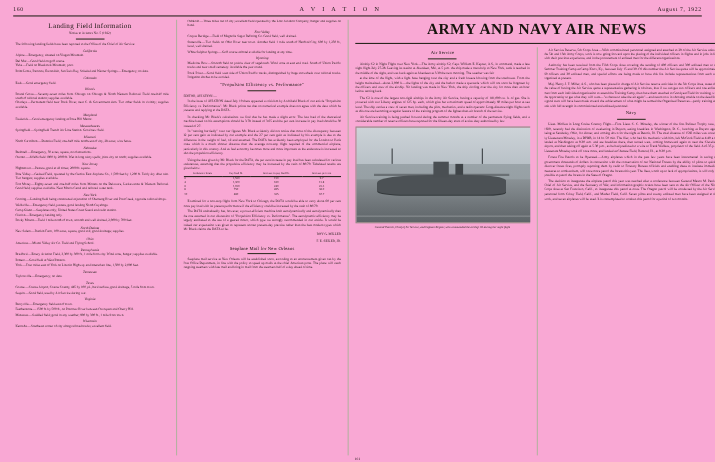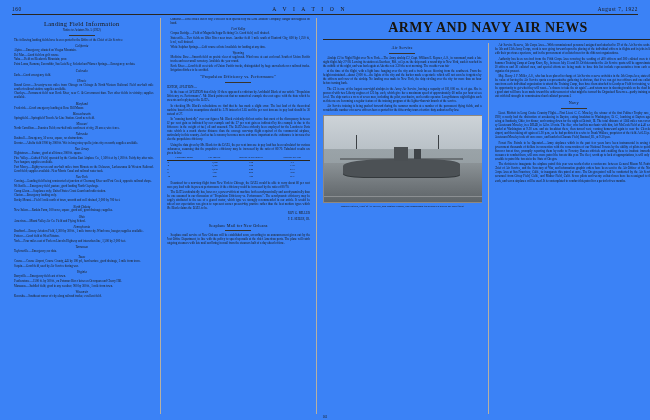--- a/index.html
+++ b/index.html
@@ -11,21 +11,21 @@
     width: 650px;
     height: 420px;
     overflow: hidden;
     font-family: "Liberation Serif", serif;
     color: #18150f;
   }
   .page {
     position: relative;
     width: 650px;
     height: 420px;
-    background: #3b82f6;
+    background: #f9a8d4;
     box-sizing: border-box;
     padding: 6px 10px 4px 10px;
   }
   
   .masthead {
     display: flex;
     justify-content: space-between;
     align-items: baseline;
     font-size: 5.2px;
     letter-spacing: 0.6px;

